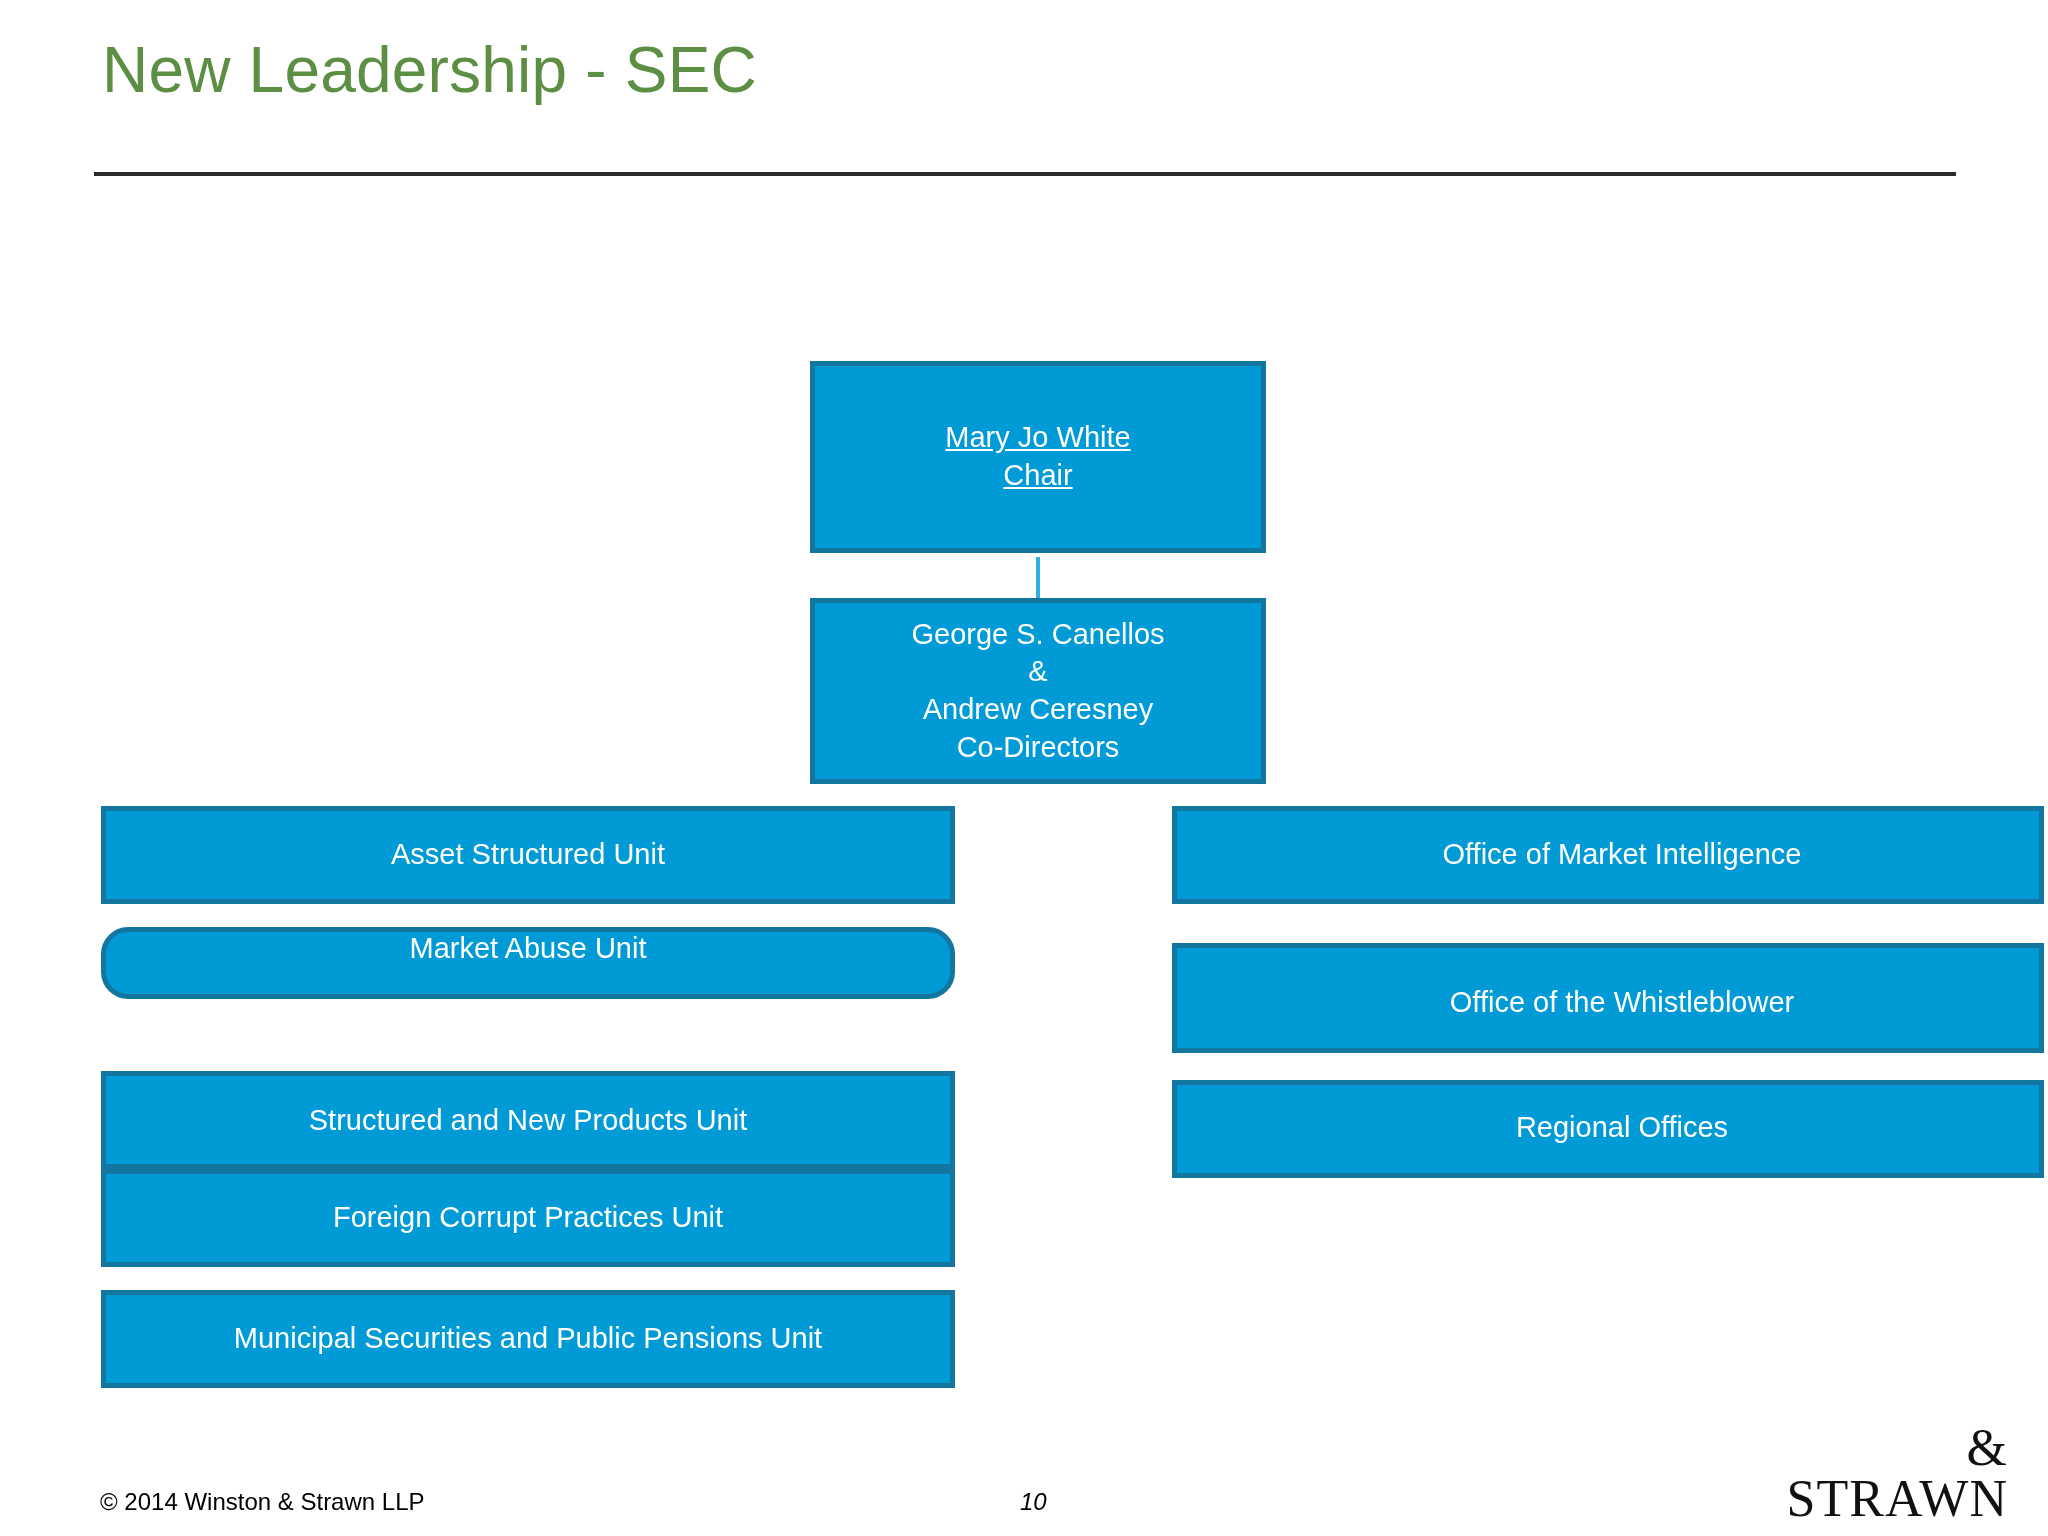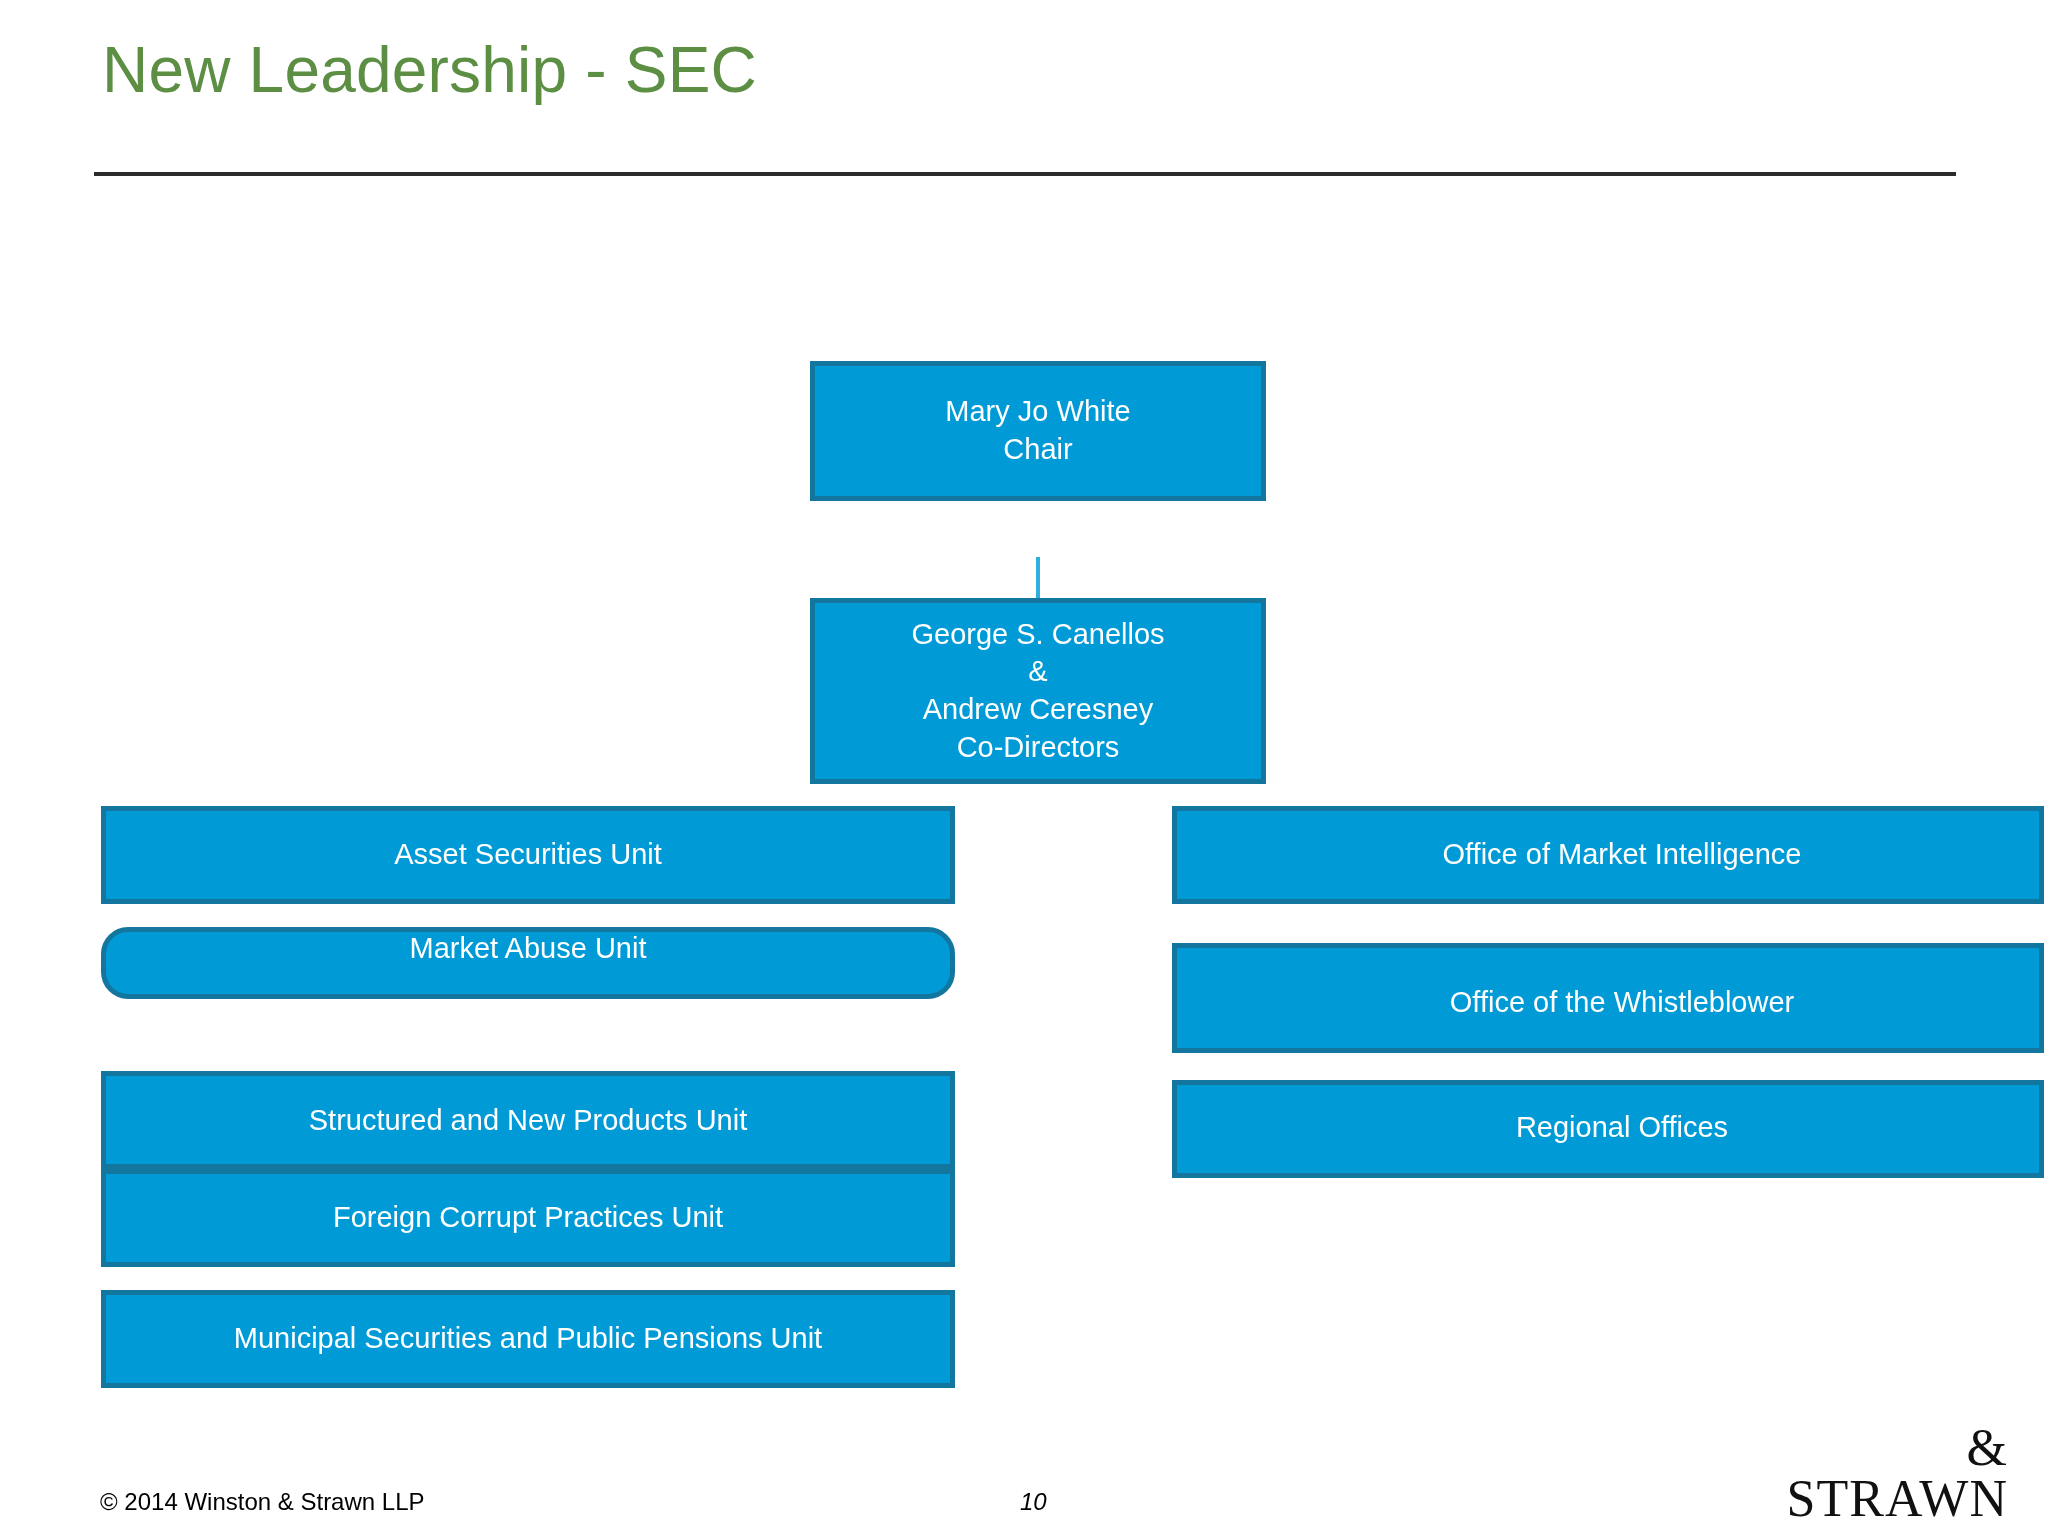--- a/index.html
+++ b/index.html
@@ -53,21 +53,21 @@
     align-items: center;
     justify-content: center;
     white-space: pre-line;
     overflow: hidden;
   }
   .orgbox.align-lower { align-items: flex-end; padding-bottom: 26px; }
   .orgbox.align-upper { align-items: flex-start; padding-top: 26px; margin-top: 23px; }
 
   
   #box-chair {
-    left: 810px; top: 361px; width: 456px; height: 140px;
+    left: 810px; top: 361px; width: 456px; height: 192px; text-decoration: underline;
   }
   #connector-chair-codirectors {
     position: absolute;
     left: 1036px;
     top: 557px;
     width: 4px;
     height: 43px;
     background: #2FAEE0;
   }
   #box-codirectors {
@@ -133,21 +133,21 @@
   <div class="orgbox" id="box-chair">Mary Jo White
 Chair</div>
 
   <div id="connector-chair-codirectors"></div>
 
   <div class="orgbox" id="box-codirectors">George S. Canellos
 &amp;
 Andrew Ceresney
 Co-Directors</div>
 
-  <div class="orgbox col-left" id="box-asset-management">Asset Securities Unit</div>
+  <div class="orgbox col-left" id="box-asset-management">Asset Structured Unit</div>
 
   <div class="orgbox col-left align-lower" id="box-market-abuse">Market Abuse Unit</div>
 
   <div class="orgbox col-left align-upper" id="box-structured-new">Structured and New Products Unit</div>
 
   <div class="orgbox col-left" id="box-fcpa">Foreign Corrupt Practices Unit</div>
 
   <div class="orgbox col-left" id="box-municipal">Municipal Securities and Public Pensions Unit</div>
 
   <div class="orgbox col-right" id="box-market-intelligence">Office of Market Intelligence</div>

